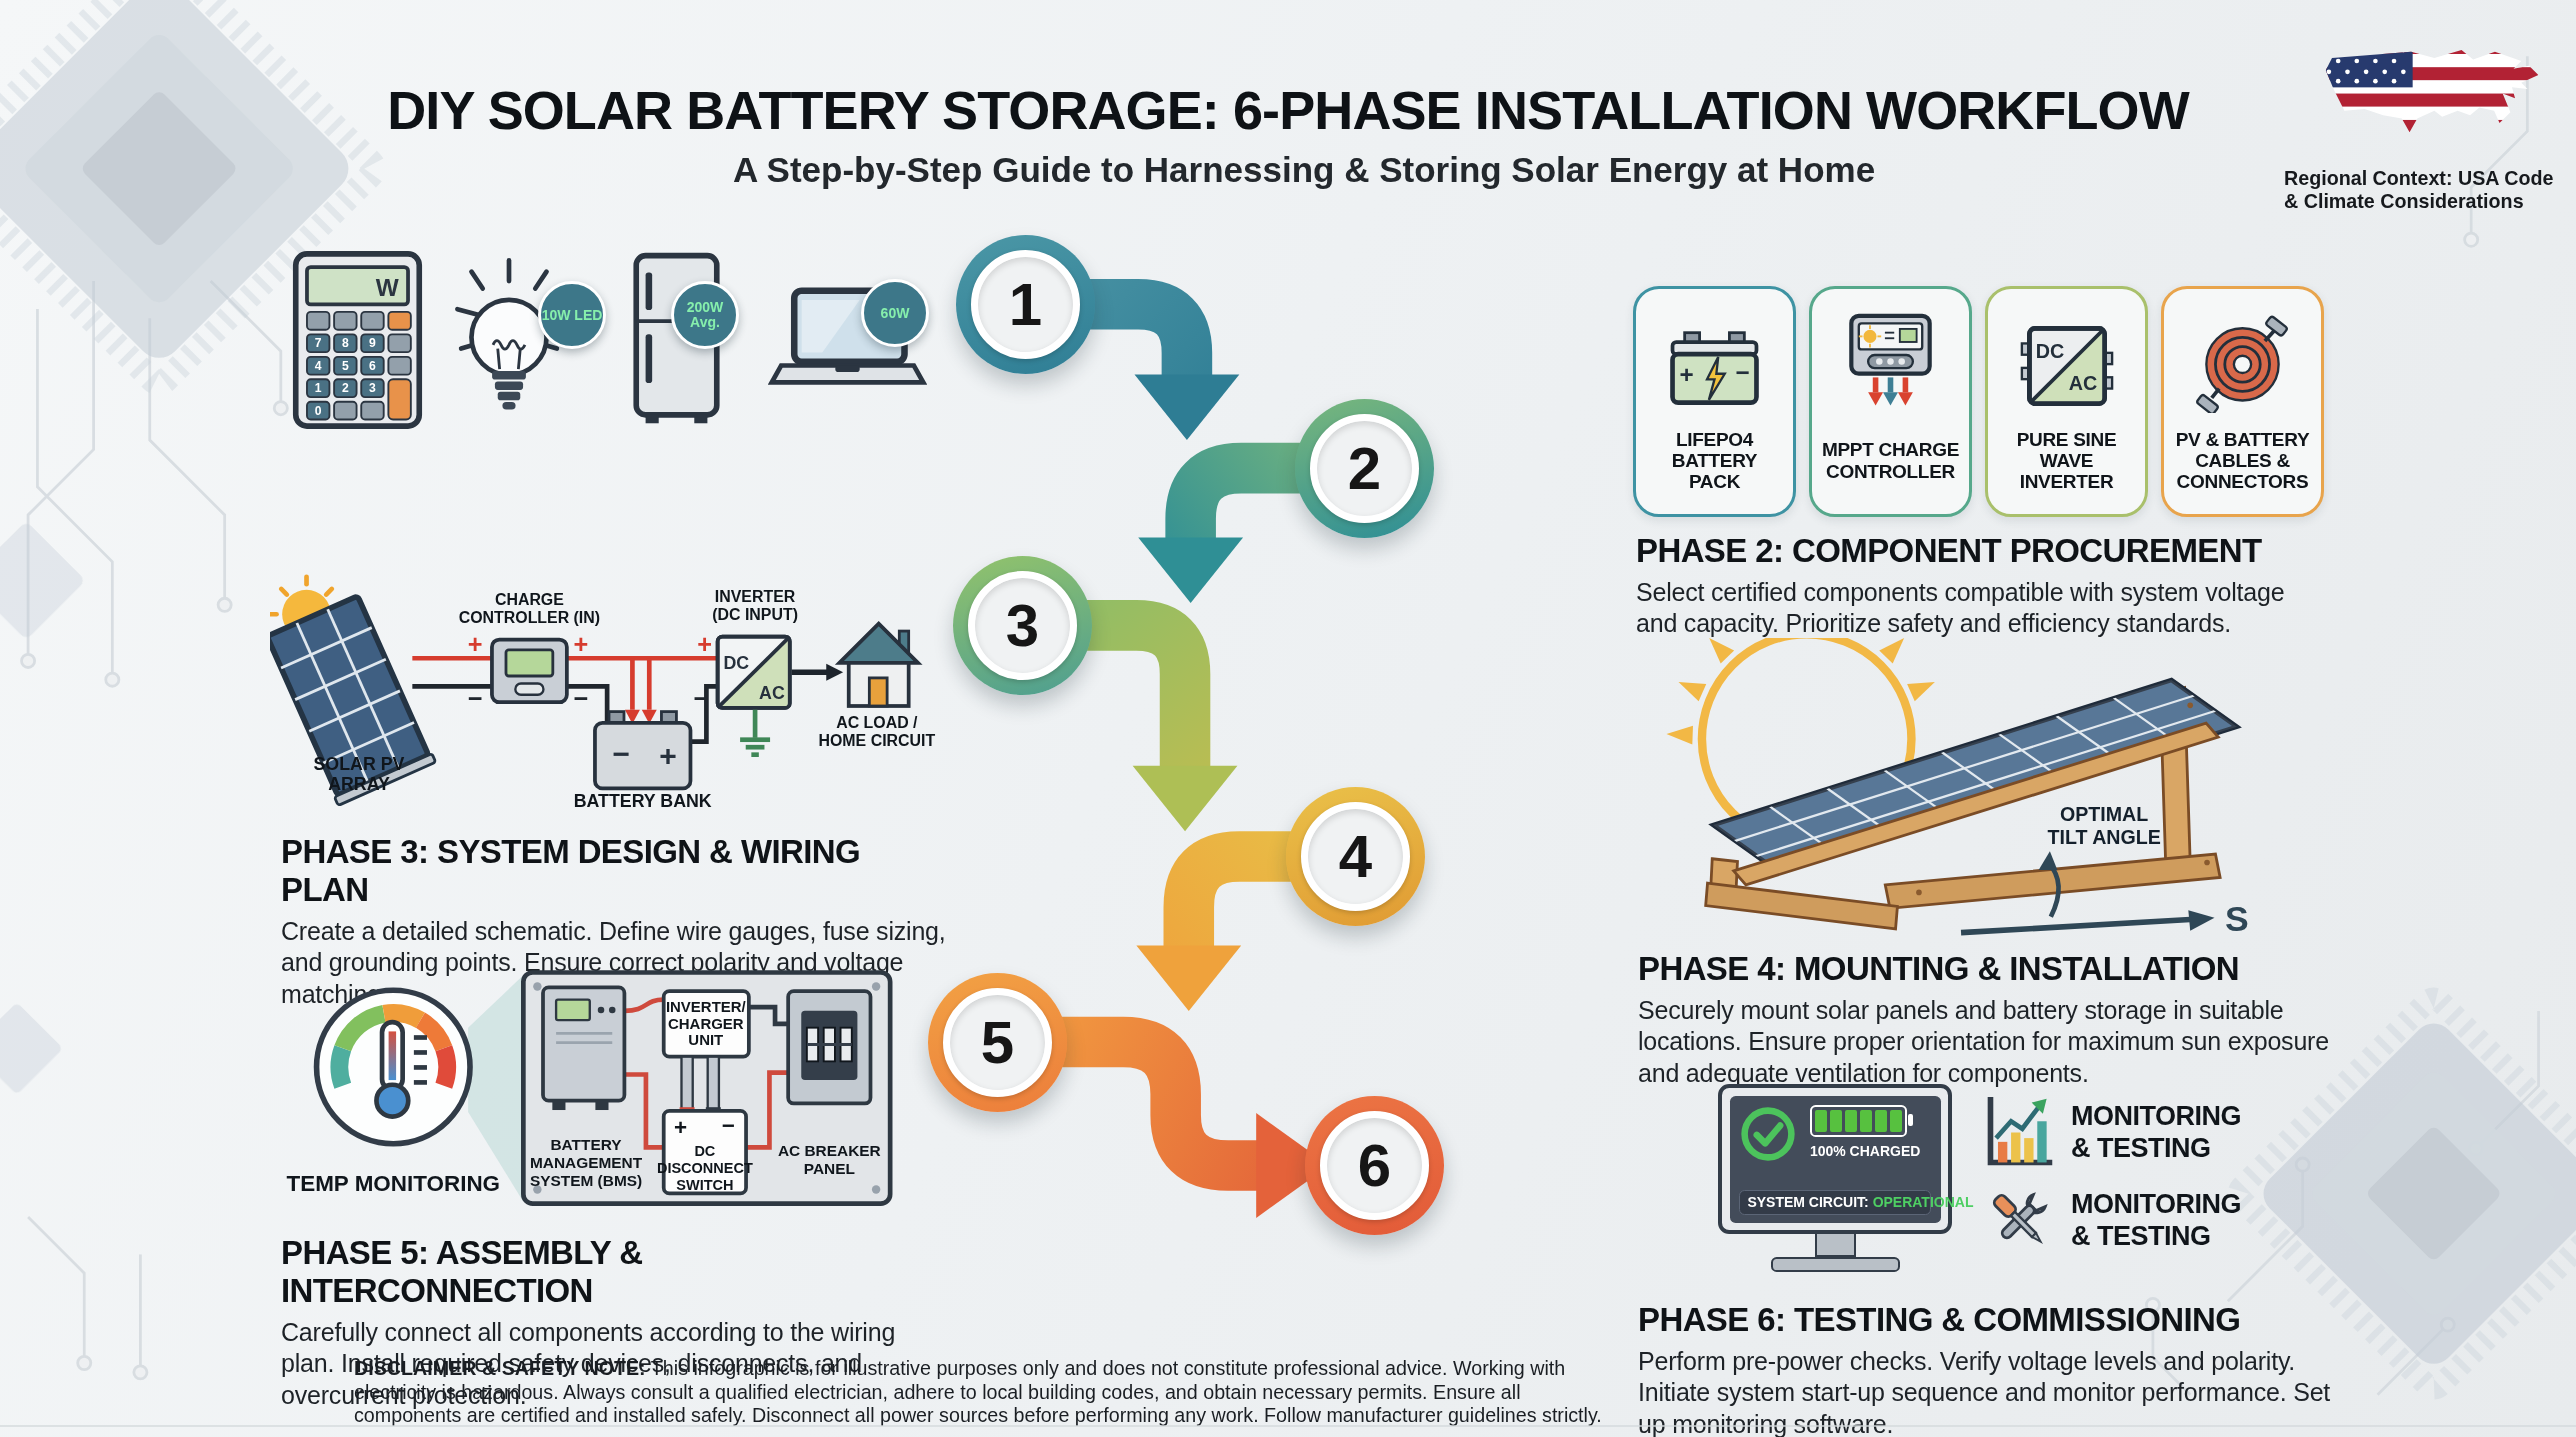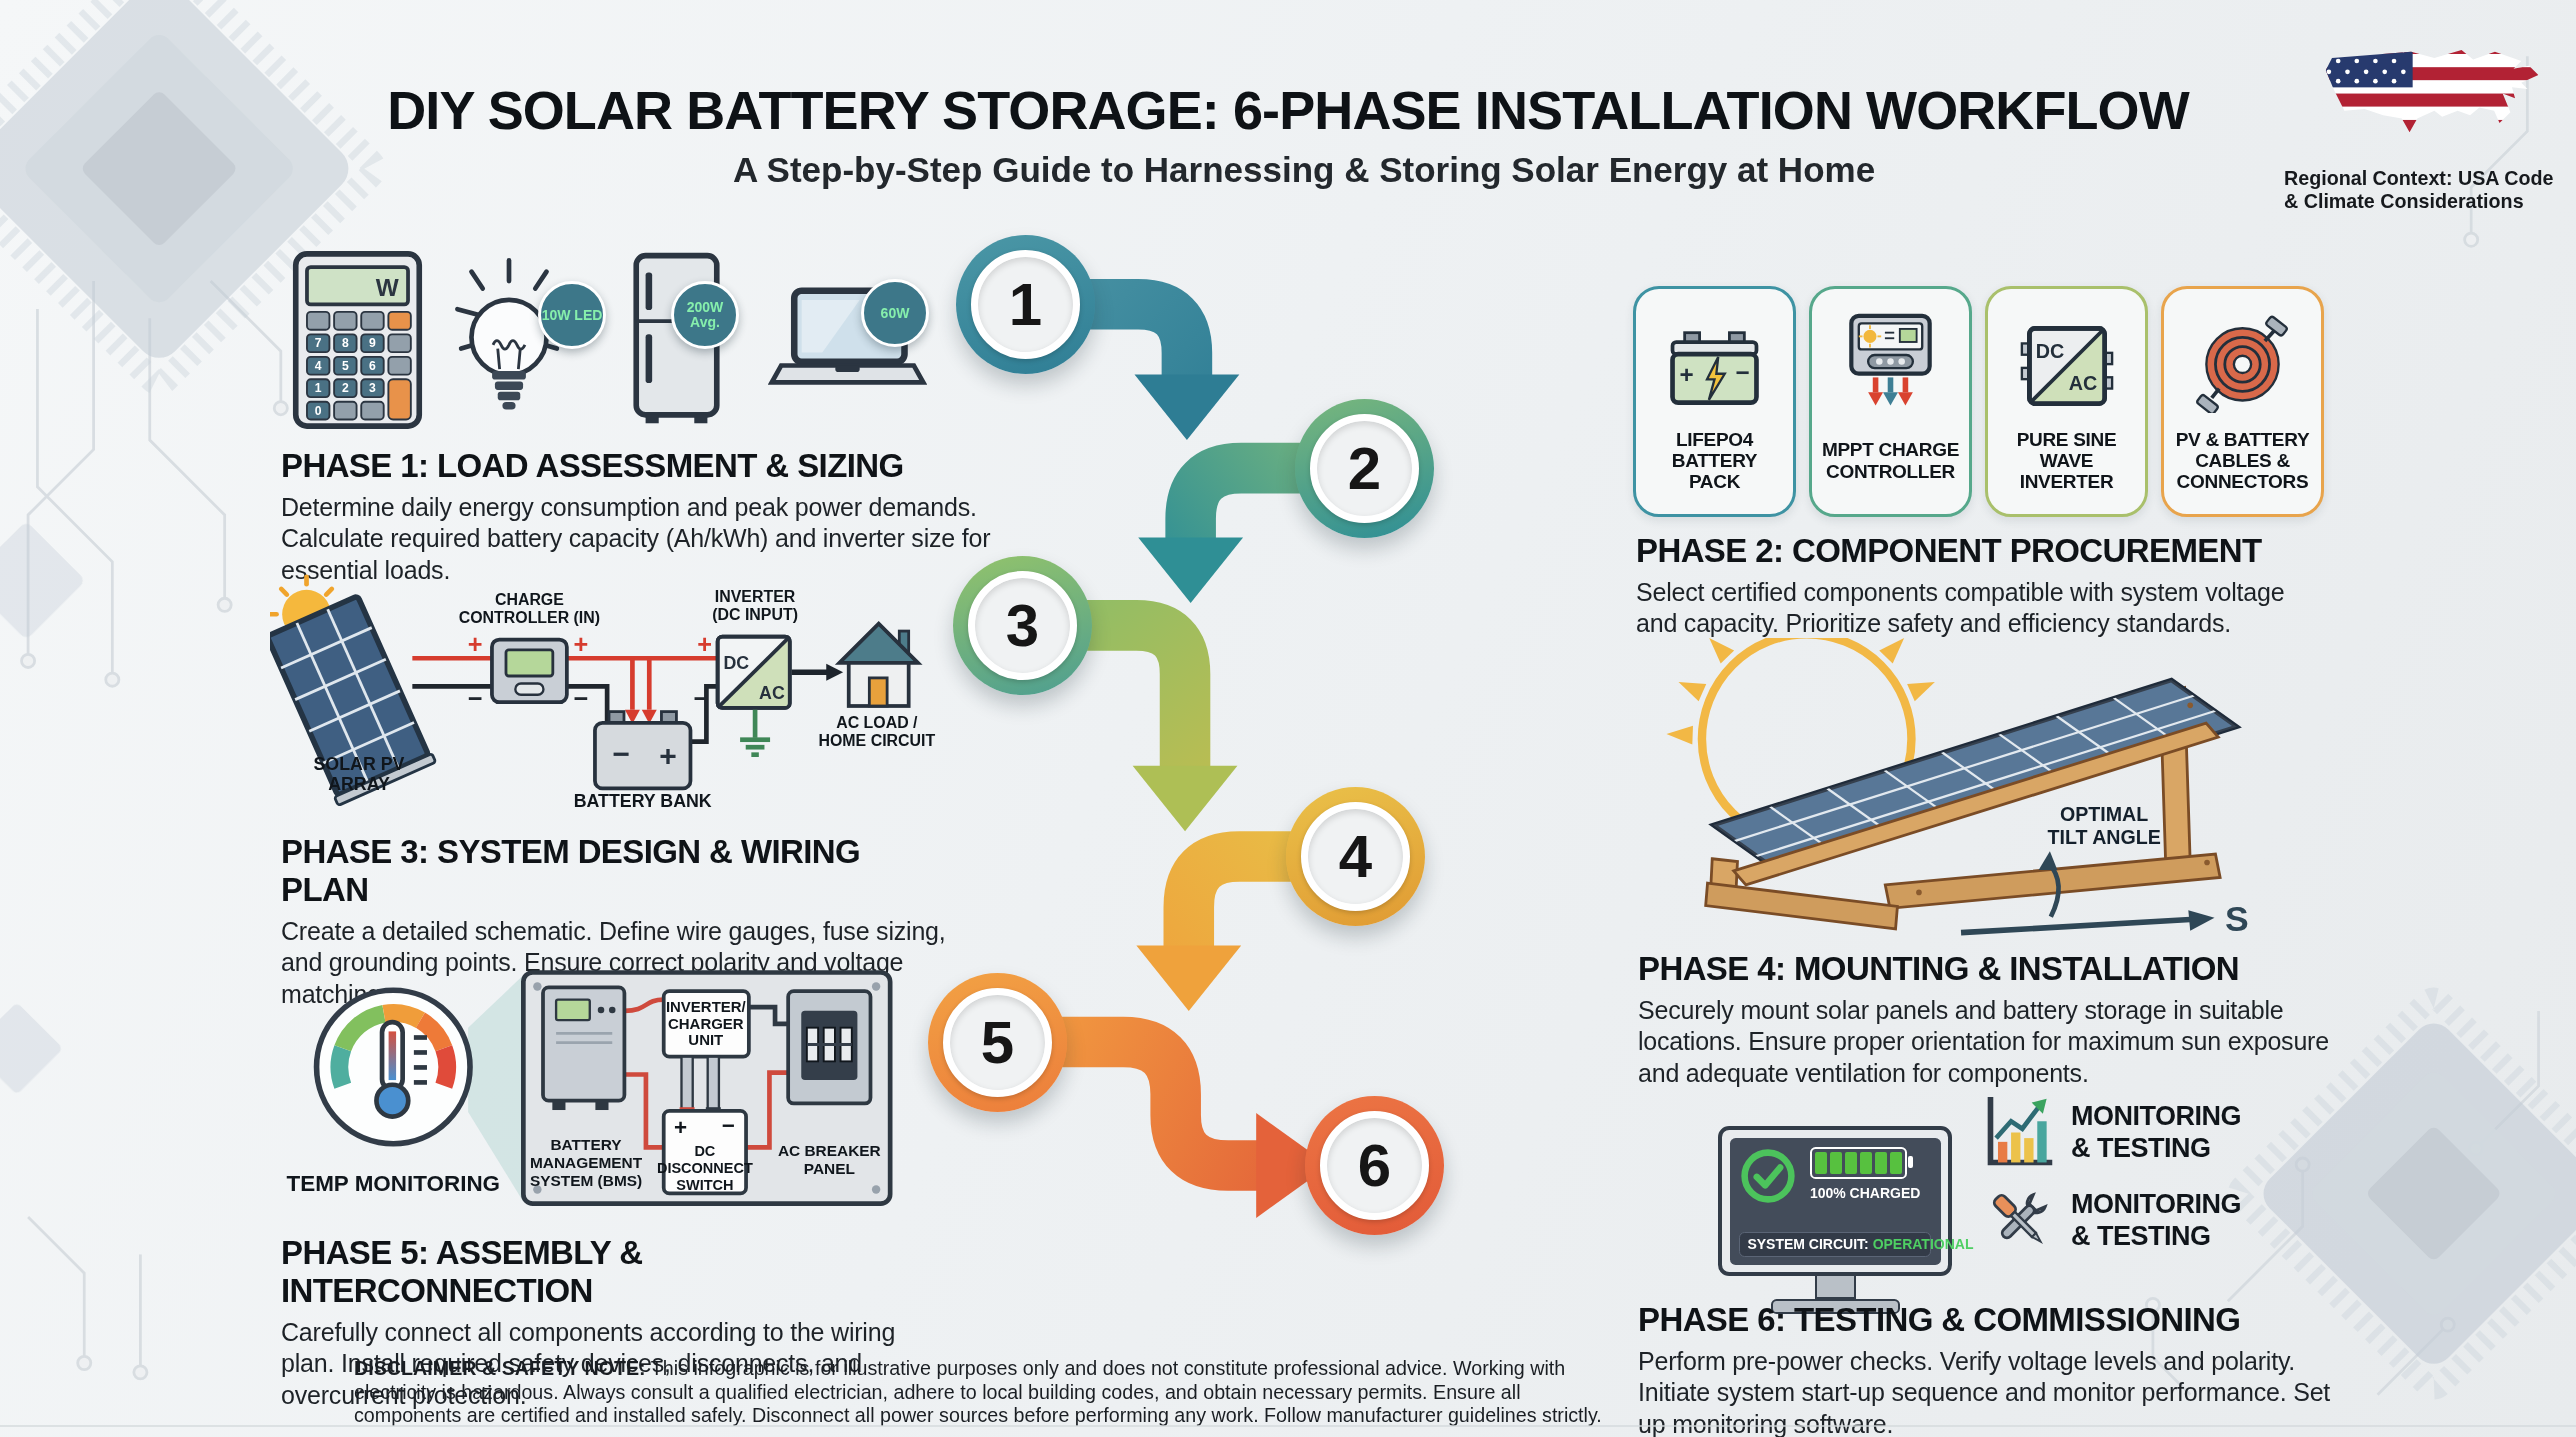--- a/index.html
+++ b/index.html
@@ -40,21 +40,21 @@
   .step-inner{width:95px;height:95px;border-radius:50%;background:#f0f2f3;border:7.5px solid #fff;
         box-shadow:inset 0 2.8px 7.5px rgba(0,0,0,.14),0 1.9px 5.6px rgba(0,0,0,.18);
         display:flex;align-items:center;justify-content:center;font-size:60px;font-weight:800;color:#161616;}
   #step1{background:linear-gradient(165deg,#4b97a6,#2f7e95);}
   #step2{background:linear-gradient(165deg,#79b77c,#2e8e96);}
   #step3{background:linear-gradient(165deg,#93c36b,#4d9e91);}
   #step4{background:linear-gradient(165deg,#eac149,#e09a33);}
   #step5{background:linear-gradient(165deg,#f2a244,#ec7d3b);}
   #step6{background:linear-gradient(165deg,#ec7544,#e25a38);}
   
-  #p6monitor{left:1718px;top:1126px;width:234px;}
+  #p6monitor{left:1718px;top:1084px;width:234px;}
   .mon-body{width:234px;height:150px;background:#e8ebee;border:4.7px solid #323c48;border-radius:11.2px;
             box-sizing:border-box;padding:7.5px;}
   .mon-screen{width:100%;height:100%;background:#434c5a;border-radius:5.6px;position:relative;}
   .mon-row{position:absolute;left:9.4px;top:9.4px;right:9.4px;display:flex;gap:13px;align-items:flex-start;}
   .bat{width:97px;height:32px;border:2.8px solid #fff;border-radius:5.6px;display:flex;gap:2.8px;padding:2.8px;
        box-sizing:border-box;position:relative;}
   .bat i{flex:1;background:#57c13f;border-radius:1.9px;}
   .bat:after{content:"";position:absolute;right:-8.4px;top:7.5px;width:5.6px;height:11.2px;background:#fff;border-radius:1.9px;}
   .charged{color:#fff;font-size:14px;font-weight:800;margin-top:6.6px;text-align:center;}
   .status{position:absolute;left:9.4px;bottom:7.5px;right:9.4px;background:#333b48;border:1.9px solid #5b6576;
@@ -243,24 +243,20 @@
       <rect x="28" y="4" width="118" height="76" rx="8" fill="#cfe0eb" stroke="#2b3541" stroke-width="7"></rect>
       <polygon points="36,14 98,14 58,70 36,70" fill="#ffffff" opacity="0.4"></polygon>
       <polygon points="14,84 156,84 166,102 4,102" fill="#dfe3e7" stroke="#2b3541" stroke-width="5"></polygon>
       <rect x="72" y="84" width="26" height="7" rx="3" fill="#2b3541"></rect>
     </svg>
     <div class="p1badge" style="left:257px;top:39px;">10W LED</div>
     <div class="p1badge" style="left:390px;top:39px;">200W Avg.</div>
     <div class="p1badge" style="left:580px;top:37px;">60W</div>
   </div>
 
-  <div id="p1text" class="abs">
-    <div class="sec-title">PHASE 1: LOAD ASSESSMENT &amp; SIZING</div>
-    <div class="sec-desc">Determine daily energy consumption and peak power demands. Calculate required battery capacity (Ah/kWh) and inverter size for essential loads.</div>
-  </div>
 
   <div id="p2cards" class="abs">
     <div class="card" id="card1">
       <div class="icon">
           <svg width="97" height="86" viewBox="0 0 104 92">
         <rect x="20" y="6" width="16" height="12" fill="#8f99a3" stroke="#232f3b" stroke-width="3"></rect>
         <rect x="68" y="6" width="16" height="12" fill="#8f99a3" stroke="#232f3b" stroke-width="3"></rect>
         <rect x="7" y="16" width="90" height="13" rx="4" fill="#e4e8ea" stroke="#232f3b" stroke-width="4"></rect>
         <rect x="7" y="29" width="90" height="52" rx="6" fill="#cfe2c2" stroke="#232f3b" stroke-width="5"></rect>
         <text x="22" y="60" text-anchor="middle" font-size="26" font-weight="800" fill="#232f3b">+</text>

